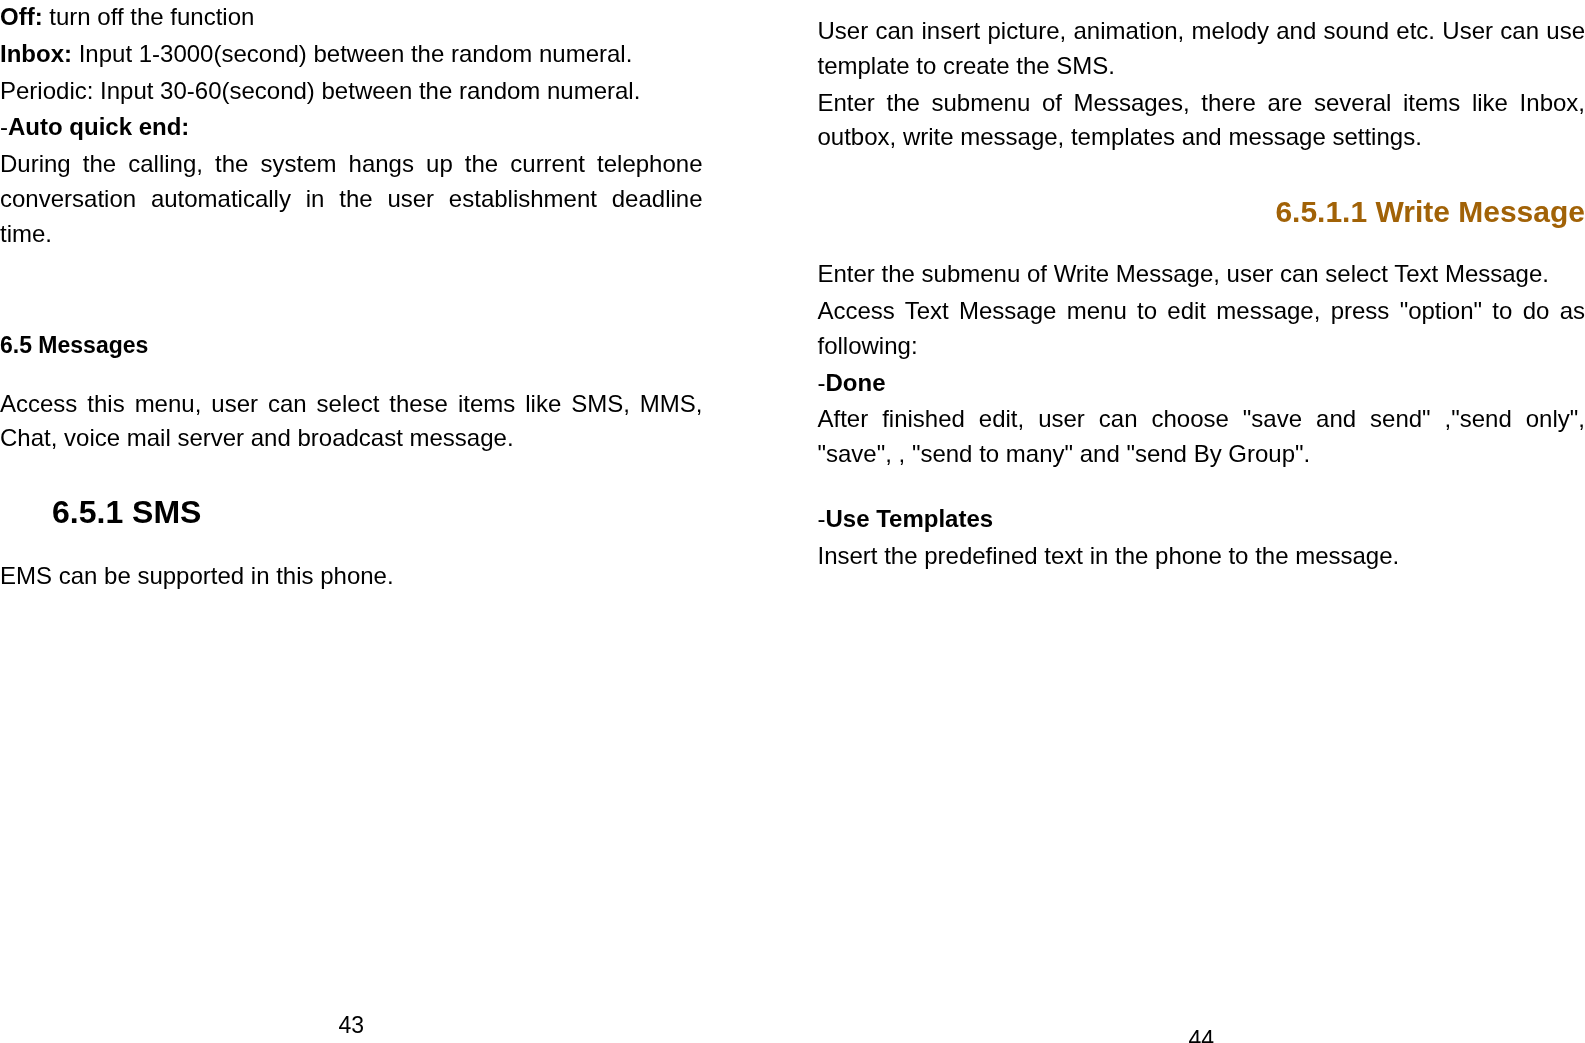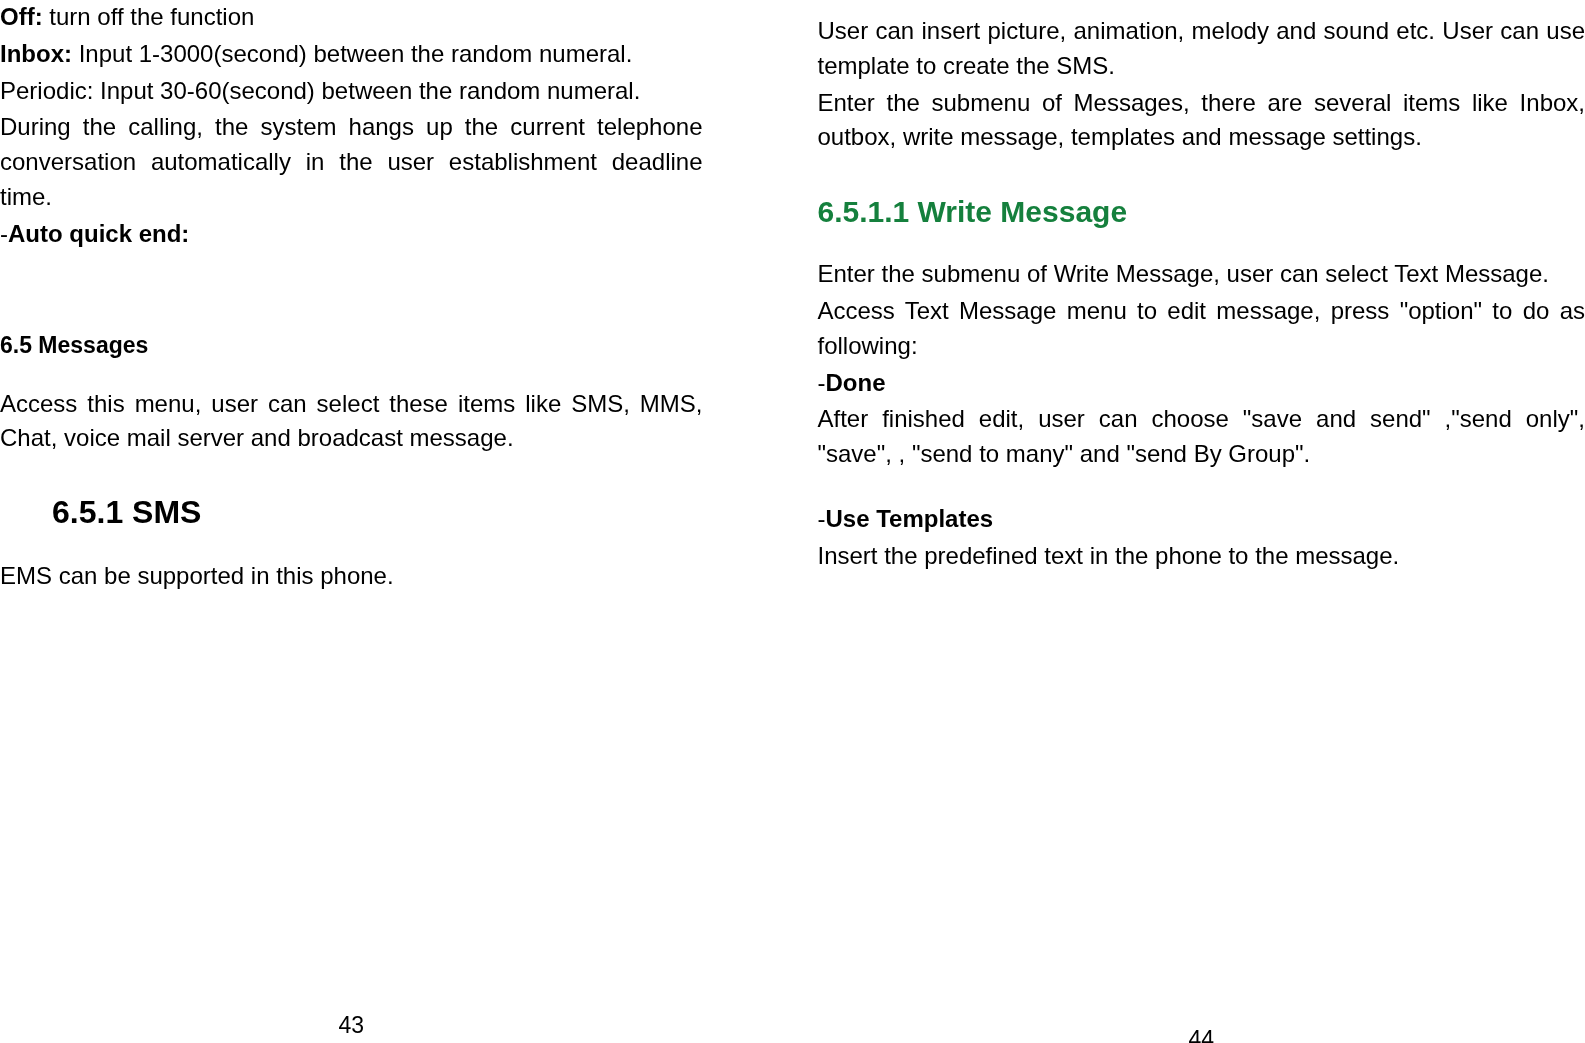--- a/index.html
+++ b/index.html
@@ -43,23 +43,23 @@
   .h2 {
     font-size: 32px;
     font-weight: bold;
     color: #000;
     margin: 38px 0 28px 16px;
     padding-left: 36px;
   }
   .h3 {
     font-size: 30px;
     font-weight: bold;
-    color: #15803d;
+    color: #a16207;
     margin: 40px 0 28px 0;
-    text-align: left;
+    text-align: right;
   }
   .bold {
     font-weight: bold;
   }
   .page-num {
     position: absolute;
     bottom: 4px;
     width: 100%;
     text-align: center;
     font-size: 23px;
@@ -81,24 +81,24 @@
 <body>
 
 <div class="page">
   <p class="body-text para">
     <span class="bold">Off:</span><span> turn off the function</span>
   </p>
   <p class="body-text para">
     <span class="bold">Inbox:</span><span> Input 1-3000(second) between the random numeral.</span>
   </p>
   <p class="body-text para">Periodic: Input 30-60(second) between the random numeral.</p>
-  <p class="body-text para">During the calling, the system hangs up the current telephone conversation automatically in the user establishment deadline time.</p>
   <p class="body-text para">
     <span>-</span><span class="bold">Auto quick end:</span>
   </p>
+  <p class="body-text para">During the calling, the system hangs up the current telephone conversation automatically in the user establishment deadline time.</p>
 
   <div class="spacer-md"></div>
 
   <h2 class="h1">6.5 Messages</h2>
   <p class="body-text para">Access this menu, user can select these items like SMS, MMS, Chat, voice mail server and broadcast message.</p>
 
   <h3 class="h2">6.5.1 SMS</h3>
   <p class="body-text para body-text-left">EMS can be supported in this phone.</p>
 
   <div class="page-num page-num-left">43</div>

